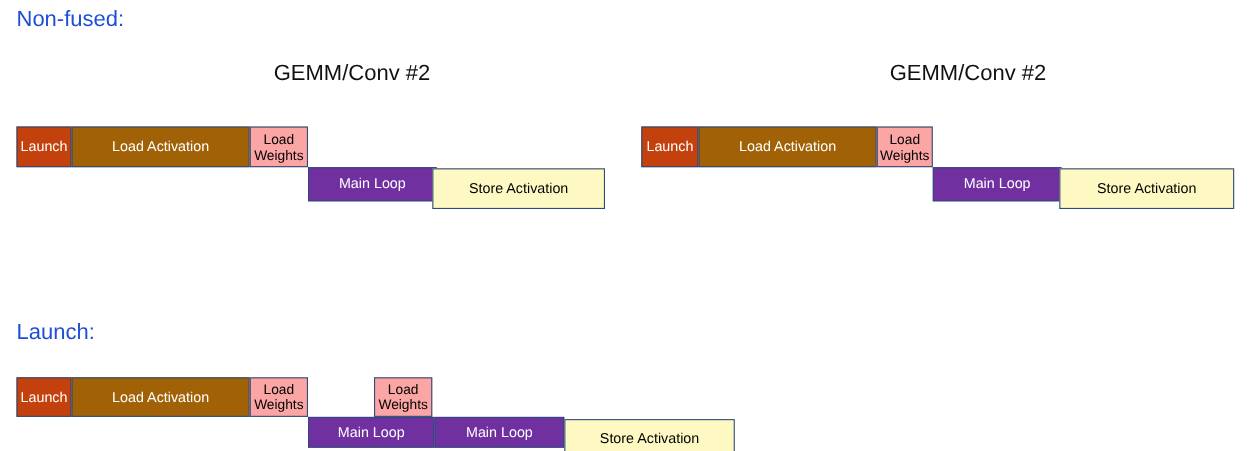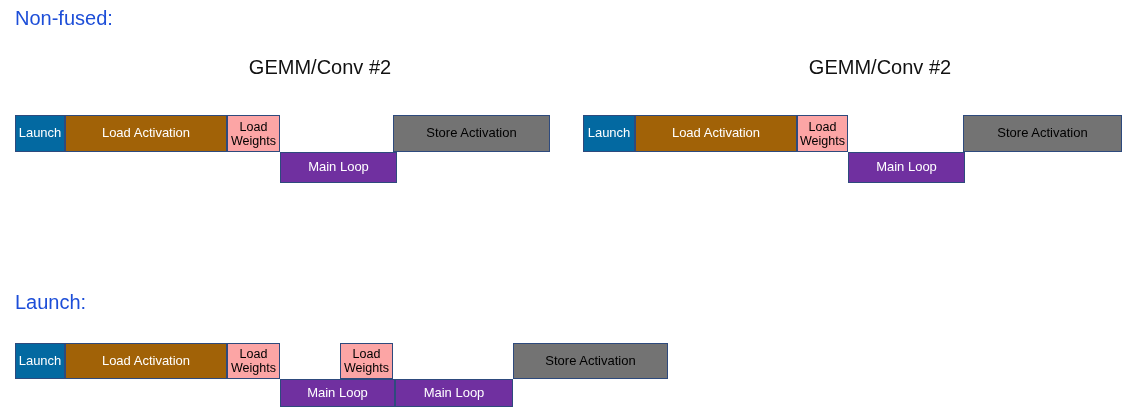--- a/index.html
+++ b/index.html
@@ -30,25 +30,25 @@
     box-sizing: border-box;
     border: 1.5px solid #2E4A7D;
     display: flex;
     align-items: center;
     justify-content: center;
     text-align: center;
     font-size: 13px;
     line-height: 1.12;
     padding: 0 1px;
   }
-  .block.launch { background: #0369a1; color: #ffffff; }
+  .block.launch { background: #c2410c; color: #ffffff; }
   .block.load   { background: #a16207; color: #ffffff; }
   .block.weights{ background: #fca5a5; color: #000000; font-size: 12.5px; }
   .block.loop   { background: #7030A0; color: #ffffff; }
-  .block.store  { background: #737373; color: #000000; }
+  .block.store  { background: #fef9c3; color: #000000; margin-top: 38px; }
 </style>
 </head>
 <body>
 
 <div id="canvas">
 
   <div class="section-label" style="left:15px; top:7px;">Non-fused:</div>
 
   <div class="seq-heading" style="left:180px; top:56px; width:280px;">GEMM/Conv #2</div>
 

